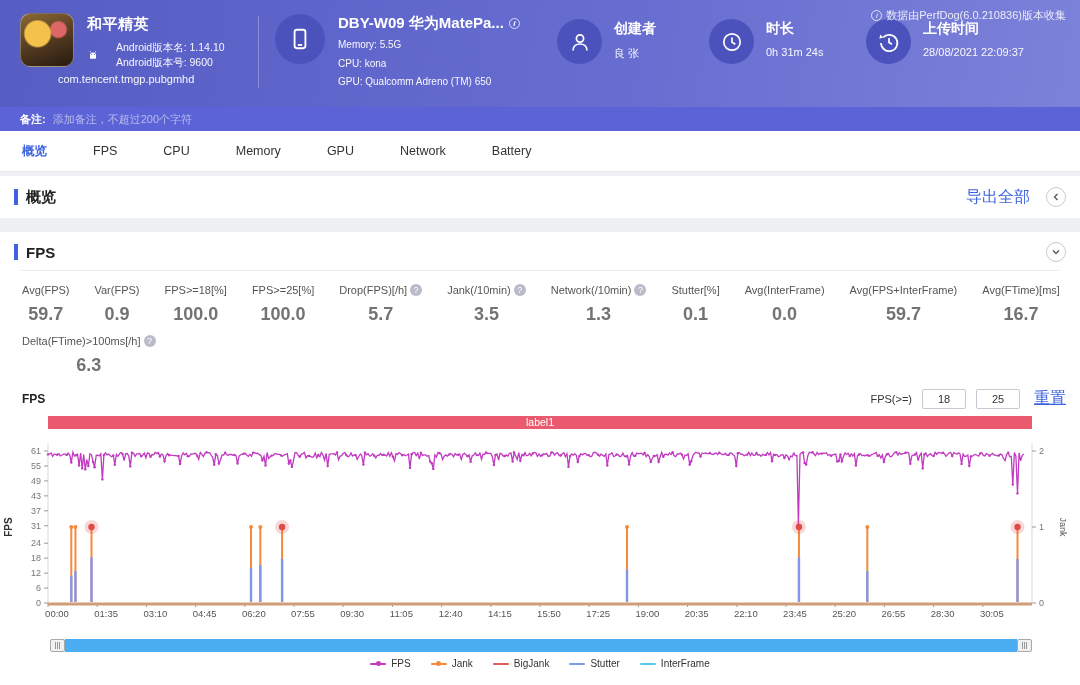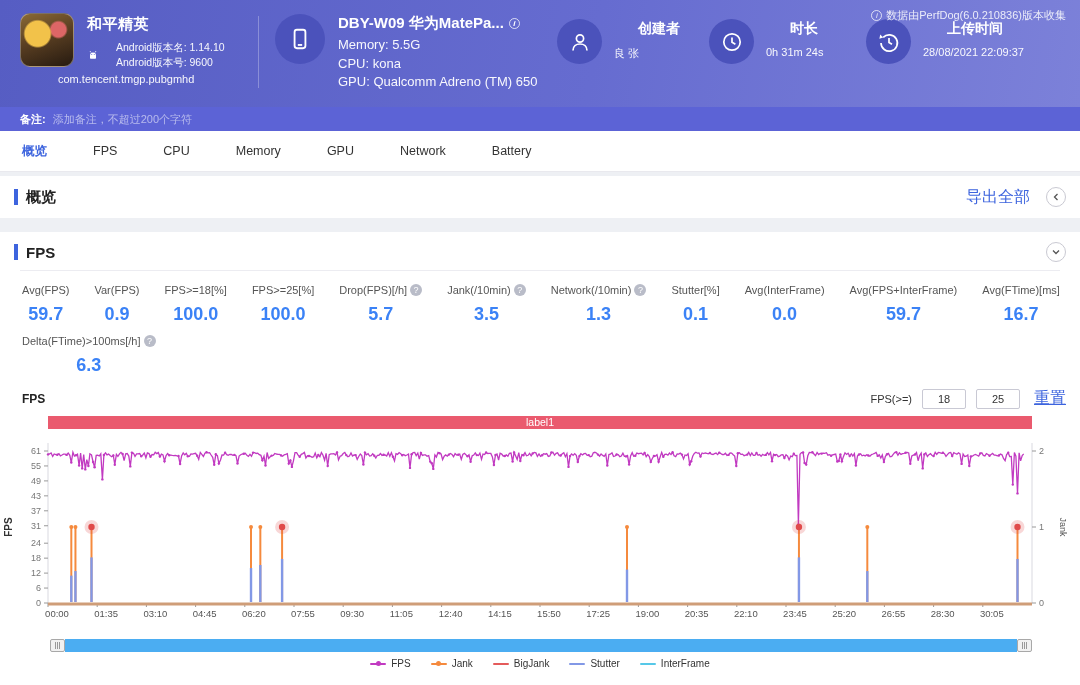--- a/index.html
+++ b/index.html
@@ -18,25 +18,25 @@
   .app-name { font-size:15px; font-weight:bold; letter-spacing:.5px; }
   .android-rows { display:flex; align-items:center; margin-top:6px; gap:17px; }
   .android-lines { font-size:10.5px; line-height:15px; color:rgba(255,255,255,.95); }
   .pkg-name { position:absolute; left:58px; top:73px; font-size:11px; color:rgba(255,255,255,.95); }
   .v-divider { width:1px; height:72px; background:rgba(255,255,255,.28); margin:16px 16px 0 0; }
   .icon-circle { width:50px; height:50px; border-radius:50%; background:#4b52bb; flex:none;
     display:flex; align-items:center; justify-content:center; }
   .device-block { display:flex; padding-top:14px; width:282px; }
   .device-texts { margin-left:13px; }
   .device-name { font-size:15px; font-weight:bold; display:flex; align-items:center; gap:5px; }
-  .device-lines { font-size:13px; line-height:18.5px; color:rgba(255,255,255,.95); margin-top:3px; }
+  .device-lines { font-size:10px; line-height:18.5px; color:rgba(255,255,255,.95); margin-top:3px; }
   .stat-block { display:flex; padding-top:19px; align-items:flex-start; }
   .stat-block .icon-circle { width:45px; height:45px; }
   .stat-texts { margin-left:12px; padding-top:1px; }
-  .stat-label { font-size:14px; font-weight:bold;margin-left:24px; }
+  .stat-label { font-size:14px; font-weight:bold; }
   .stat-value { font-size:11px; margin-top:8px; color:rgba(255,255,255,.95); }
   .stat-creator { width:152px; } .stat-duration { width:157px; }
   .collector-note { position:absolute; top:8px; right:14px; font-size:11px; color:rgba(255,255,255,.85);
     display:flex; align-items:center; gap:4px; }
   .i-badge { display:inline-block; width:11px; height:11px; border:1px solid rgba(255,255,255,.75); border-radius:50%;
     font-size:8px; line-height:9px; text-align:center; font-style:italic; flex:none; }
 
   
   .note-bar { height:24px; background:#5c63d6; display:flex; align-items:center; padding-left:20px; font-size:11px; }
   .note-label { color:#fff; font-weight:bold; }
@@ -61,21 +61,21 @@
 
   .fps-card { margin-top:14px; height:453px; }
   .fps-title-row { display:flex; align-items:center; padding:10px 14px 8px 14px; }
   .divider { height:1px; background:#ececf1; margin:0 20px; }
 
   .metrics-row { display:flex; padding:13px 0 0 22px; gap:25px; }
   .metric { text-align:center; }
   .metric-label { font-size:11px; color:#555; display:flex; align-items:center; justify-content:center; gap:3px; white-space:nowrap; }
   .help-icon { width:12px; height:12px; border-radius:50%; background:#b9bcc8; color:#fff; font-size:9px;
     line-height:12px; text-align:center; flex:none; cursor:pointer; }
-  .metric-value { font-size:18px; font-weight:bold; color:#3b82f6; margin-top:8px; }
+  .metric-value { font-size:18px; font-weight:bold; color:#737373; margin-top:8px; }
   .metrics-row2 { padding-top:10px; }
 
   .controls-row { display:flex; align-items:center; padding:12px 14px 0 22px; }
   .chart-axis-title { font-size:12px; font-weight:bold; color:#222; }
   .filter-label { font-size:11px; color:#333; }
   .threshold-input { width:44px; height:20px; border:1px solid #c9c9d4; border-radius:2px; text-align:center;
     font-size:11px; color:#333; margin-left:10px; font-family:inherit; }
   .reset-link { margin-left:14px; text-decoration:underline; }
 
   .region-bar { margin:7px 48px 0 48px; height:13px; background:#ea5a6e; color:#fff; font-size:10.5px;

